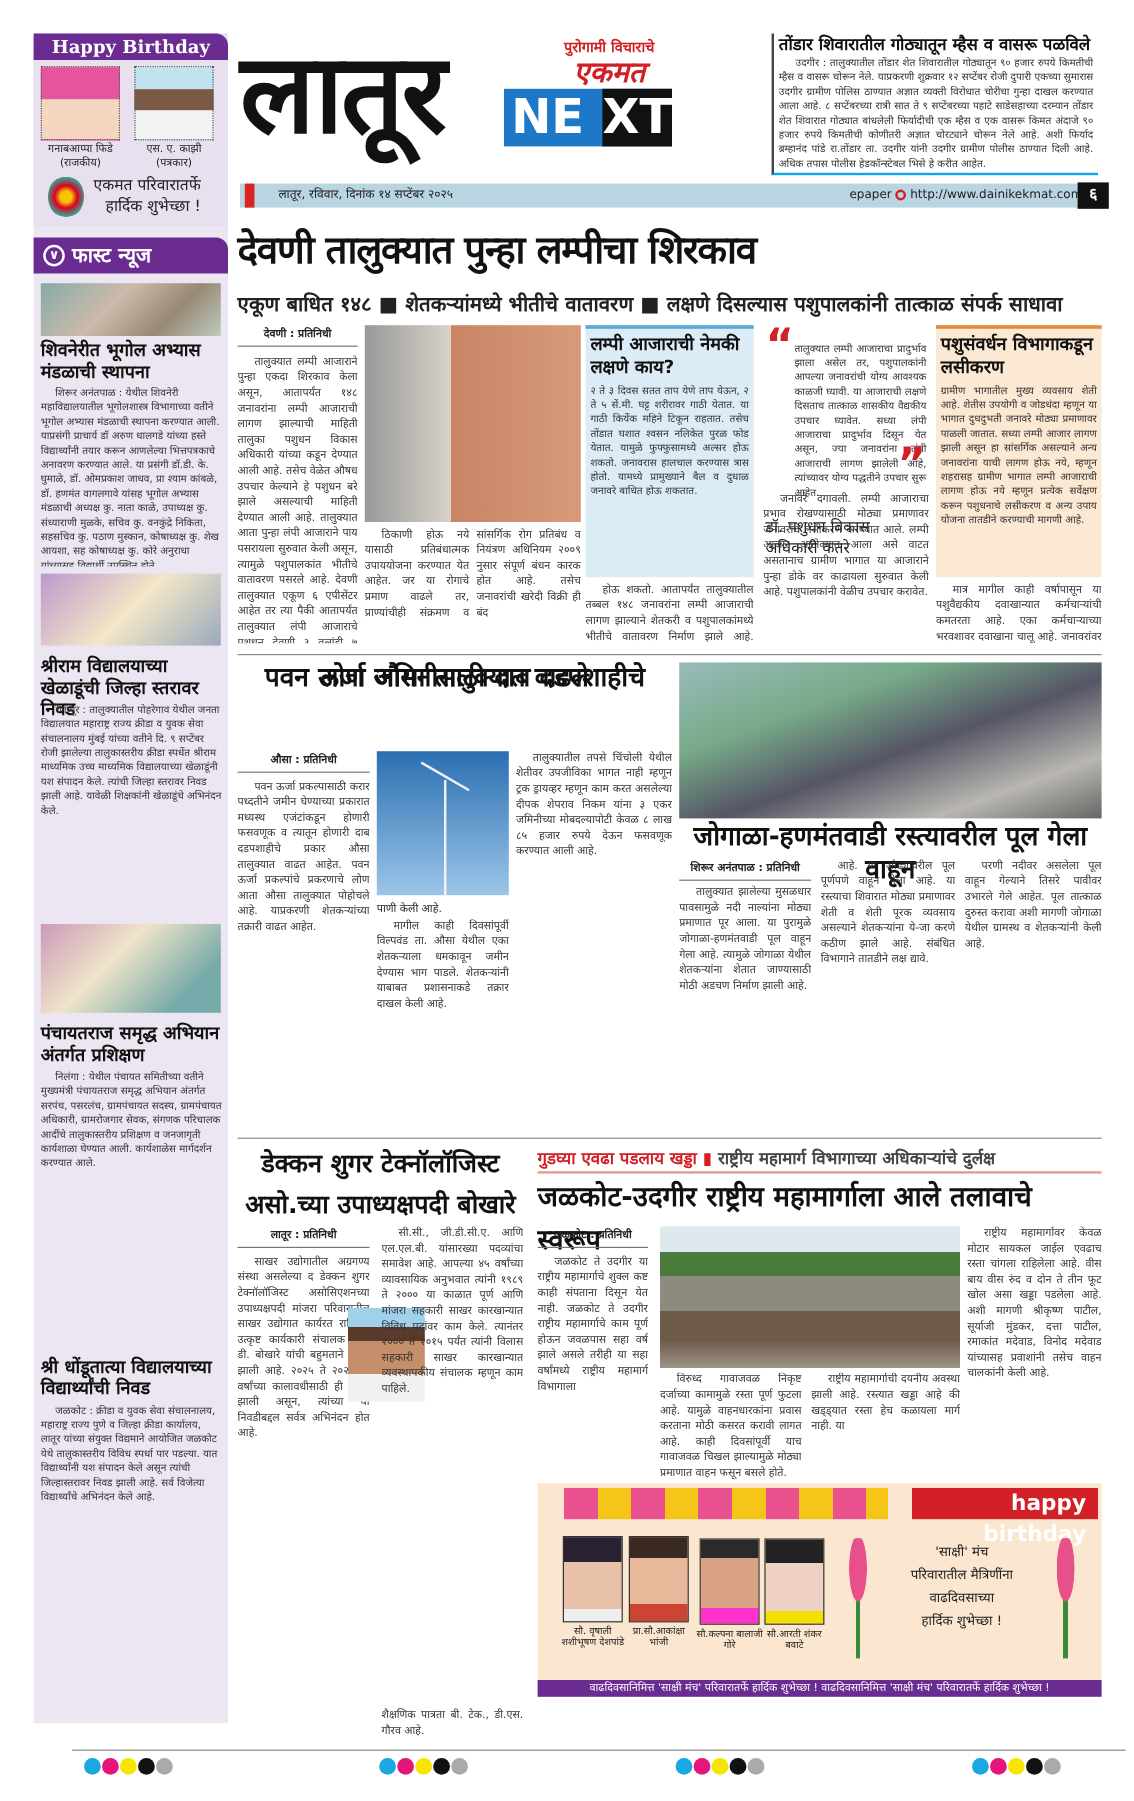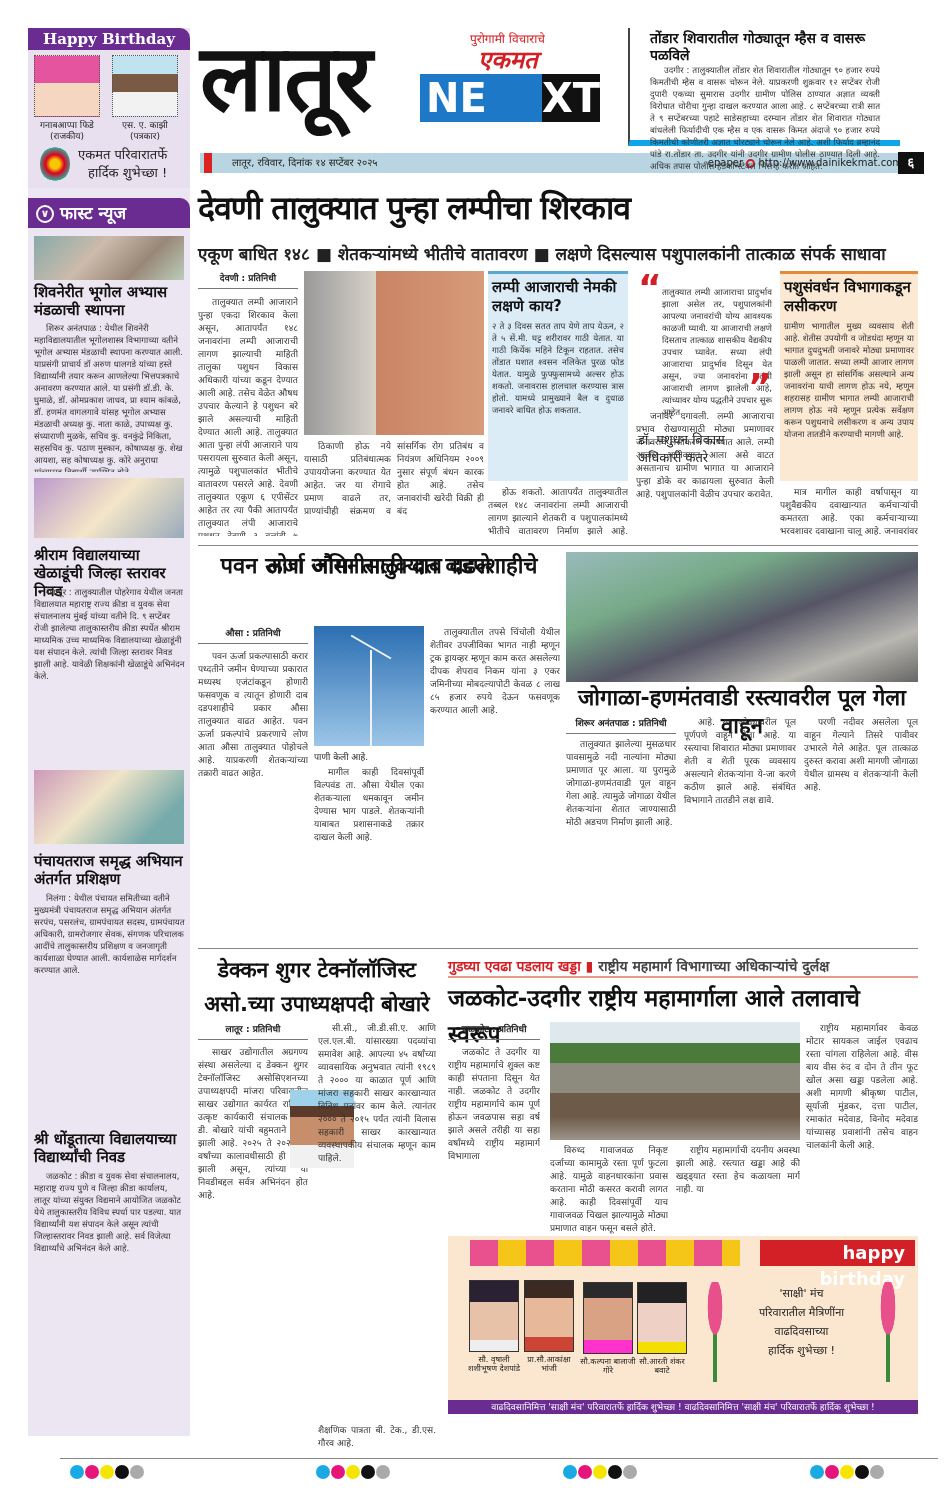--- a/index.html
+++ b/index.html
@@ -11,27 +11,27 @@
 .bday-box{left:28px;top:28px;width:162px;height:160px;background:#e8e0ef}
 .bday-head{left:28px;top:28px;width:162px;height:22px;background:#6a2c91;color:#fff;font-family:"DejaVu Serif",serif;font-weight:bold;font-size:15px;text-align:center;line-height:22px;border-top-right-radius:10px}
 .photo{border:1px dotted #555;background:#cfe3ea}
 .cap{font-size:9px;text-align:center;color:#222;line-height:11px}
 .fast-head{left:28px;top:198px;width:162px;height:30px;background:#6a2c91;color:#fff;font-weight:bold;font-size:17px;line-height:30px;padding-left:8px;border-top-right-radius:10px}
 .side-h{font-weight:bold;font-size:15px;line-height:18px;color:#111}
 .side-t{font-size:8.5px;line-height:12px;color:#333}
 .side-t p{text-indent:12px}
 .imgph{background:linear-gradient(135deg,#8aa,#cba 40%,#987 70%,#bcb)}
 .logo{left:200px;top:24px;font-size:92px;font-weight:bold;line-height:110px;color:#111;letter-spacing:-2px}
-.next{left:420px;top:74px;width:180px;height:48px;background:#1e78c8;color:#fff;font-weight:bold;font-size:40px;line-height:48px;padding-left:6px}
+.next{left:420px;top:74px;width:140px;height:48px;background:#1e78c8;color:#fff;font-weight:bold;font-size:40px;line-height:48px;padding-left:6px}
 .next .t{position:absolute;right:0;top:0;width:58px;height:48px;background:#111;color:#fff;text-align:center}
-.tag1{left:470px;top:30px;color:#d32027;font-size:12px;font-weight:normal}
+.tag1{left:470px;top:30px;color:#d32027;font-size:12px;font-weight:bold}
 .tag2{left:478px;top:42px;color:#d32027;font-size:24px;font-weight:bold;font-style:italic}
 .dateline{left:200px;top:153px;width:420px;height:20px;background:#b9d5e1;font-size:10px;line-height:20px;padding-left:32px;color:#222}
 .dateline .red{position:absolute;left:4px;top:0;width:8px;height:20px;background:#d22}
-.topright{left:628px;top:28px;width:272px;height:118px;border-left:2px solid #444;border-bottom:6px solid #0ea5e9;padding:2px 20px}
+.topright{left:643px;top:28px;width:272px;height:118px;border-left:2px solid #444;border-bottom:2px solid #0ea5e9;padding:2px 4px}
 .topright h3{font-size:14px;font-weight:bold;line-height:17px;color:#111}
 .epbar{left:620px;top:153px;width:290px;height:20px;background:#b9d5e1;font-size:10px;line-height:20px;text-align:right;padding-right:8px}
 .pageno{left:898px;top:152px;width:26px;height:22px;background:#111;color:#fff;font-size:13px;text-align:center;line-height:22px;font-weight:bold}
 .headline{left:198px;top:180px;width:720px;font-size:32px;font-weight:bold;line-height:56px;color:#111;letter-spacing:-1px}
 .subhead{left:198px;top:242px;width:720px;font-size:17px;line-height:24px;color:#222;font-weight:bold}
 .byline{font-size:9px;font-weight:bold;text-align:center;border-bottom:1px solid #777;padding-bottom:4px;margin-bottom:6px}
 .box-blue{left:488px;top:271px;width:140px;height:210px;background:#dcecf6;border-top:3px solid #5aa7d2;padding:4px}
 .box-blue h4{font-size:15px;line-height:19px;color:#111}
 .box-orange{left:780px;top:271px;width:138px;height:210px;background:#fbe9d4;border-top:3px solid #e38b3b;padding:4px}
 .box-orange h4{font-size:15px;line-height:19px;color:#111}

